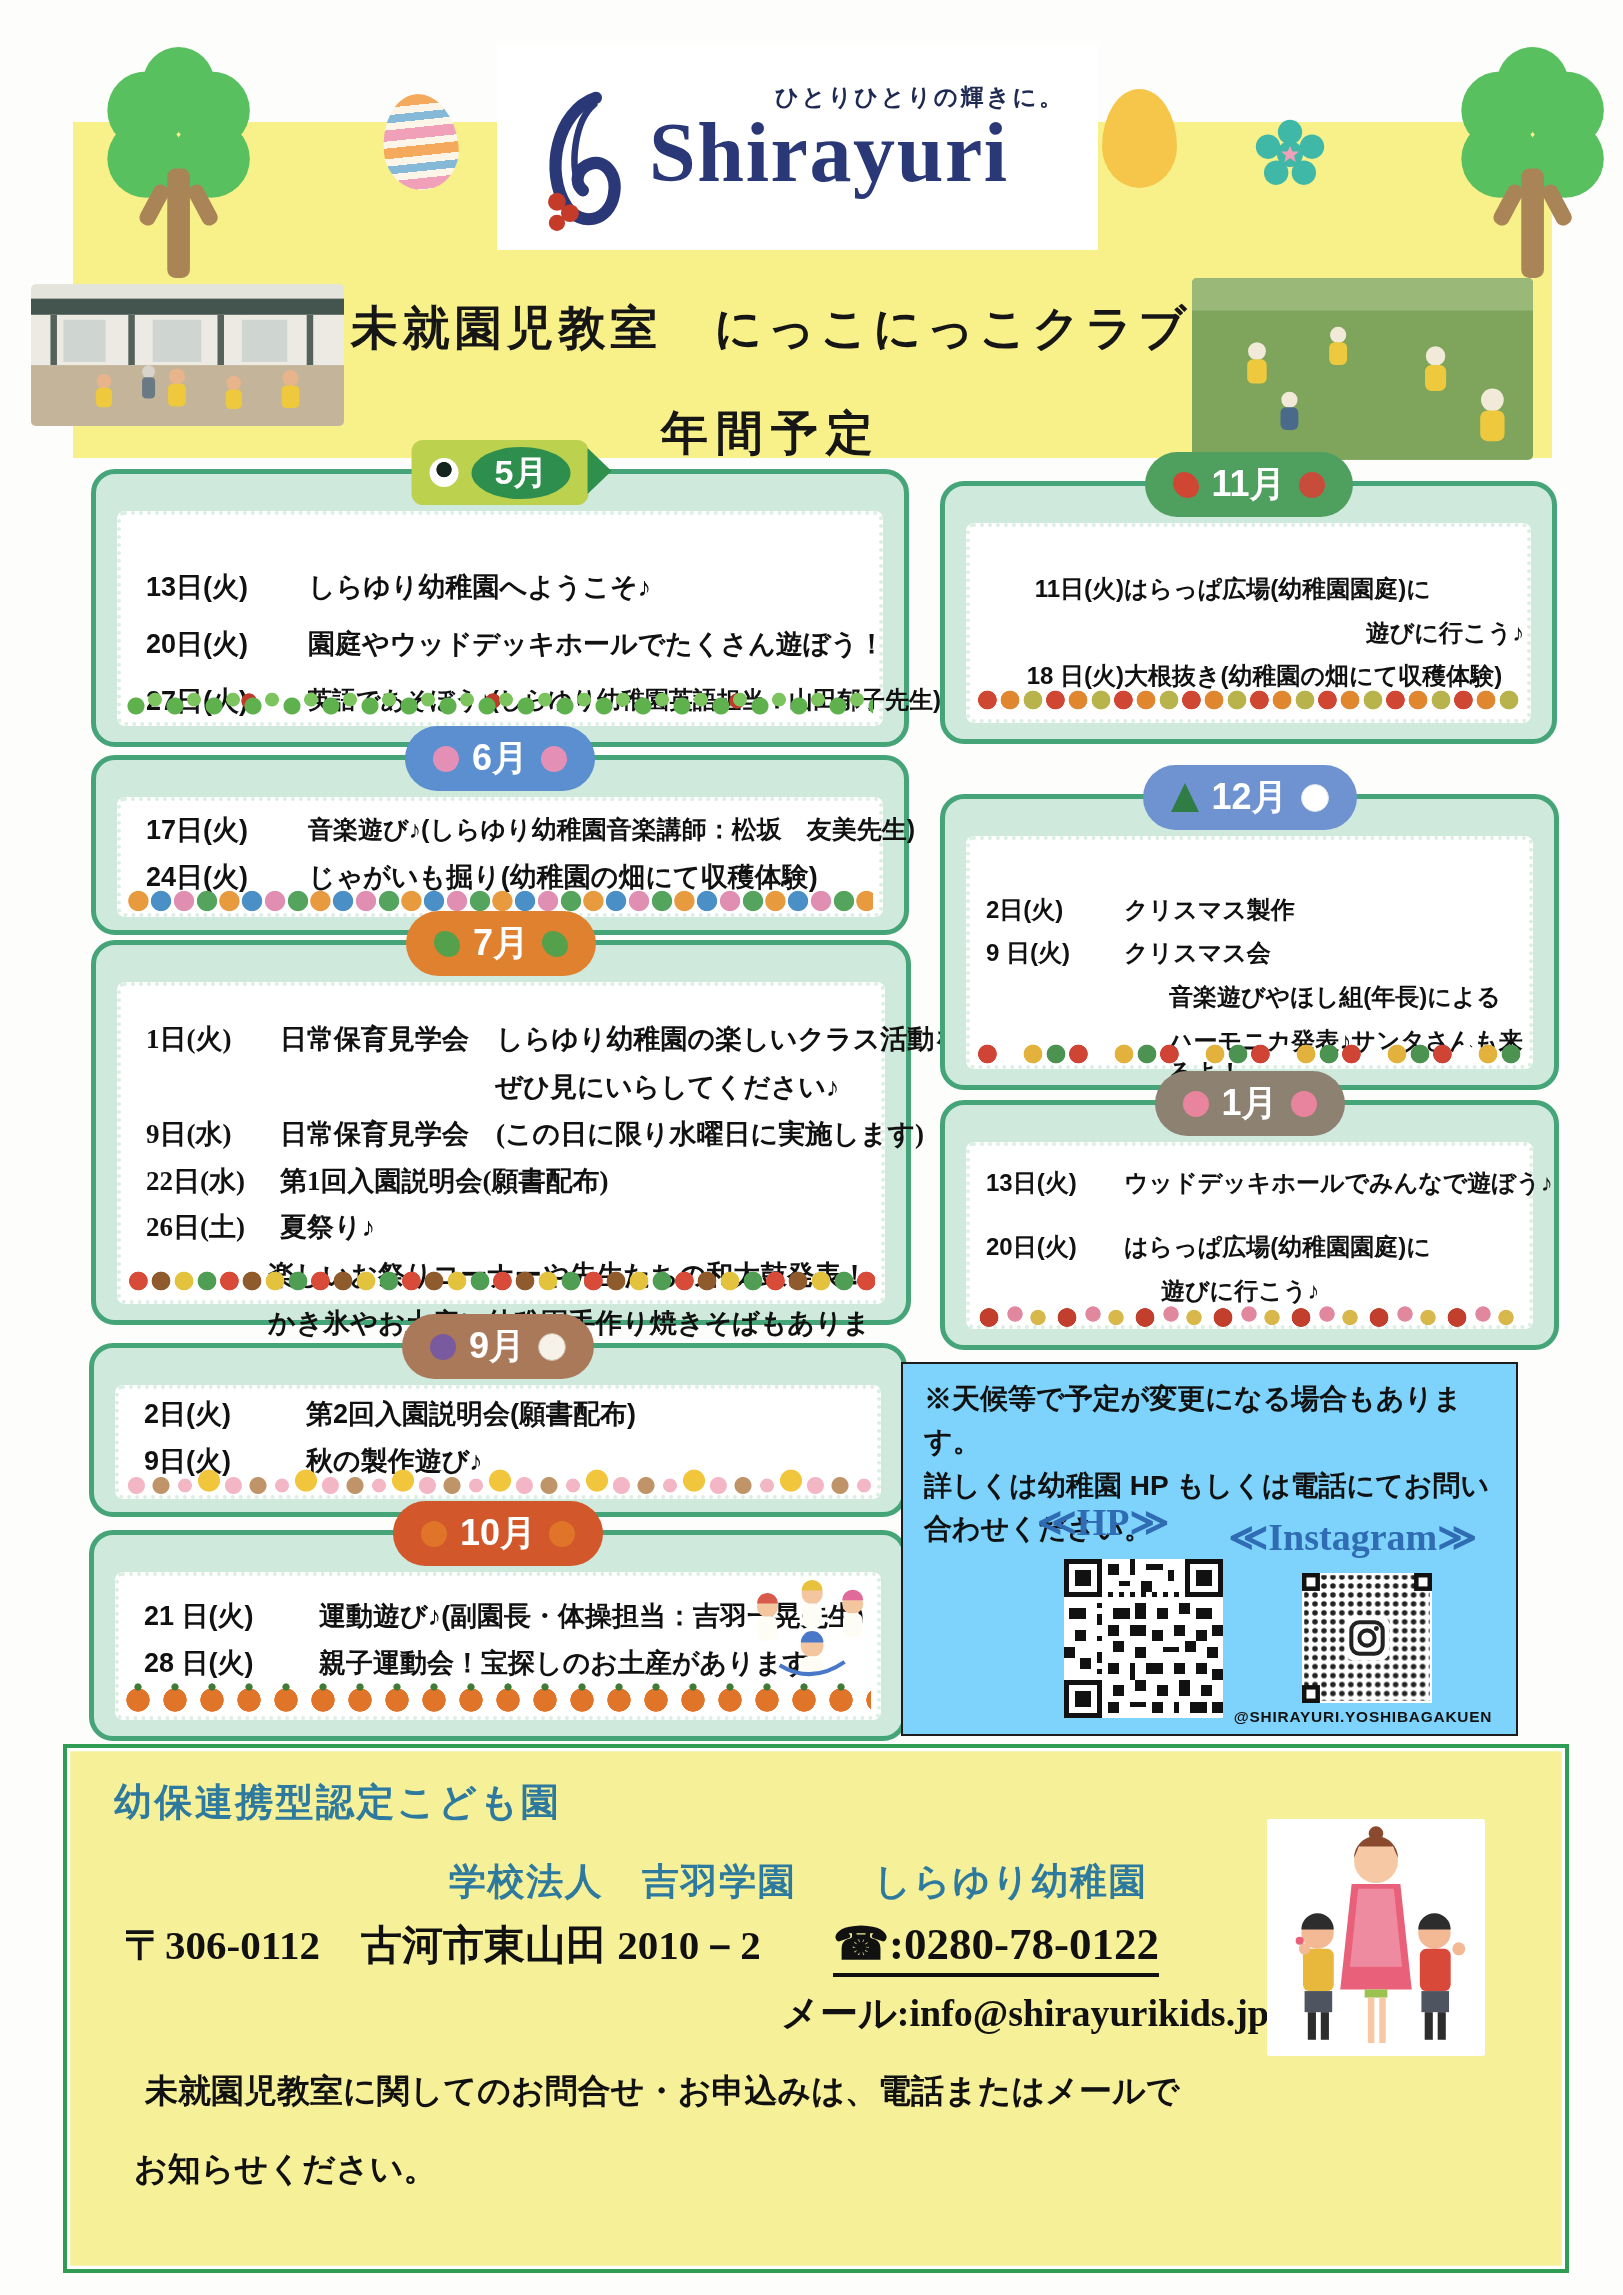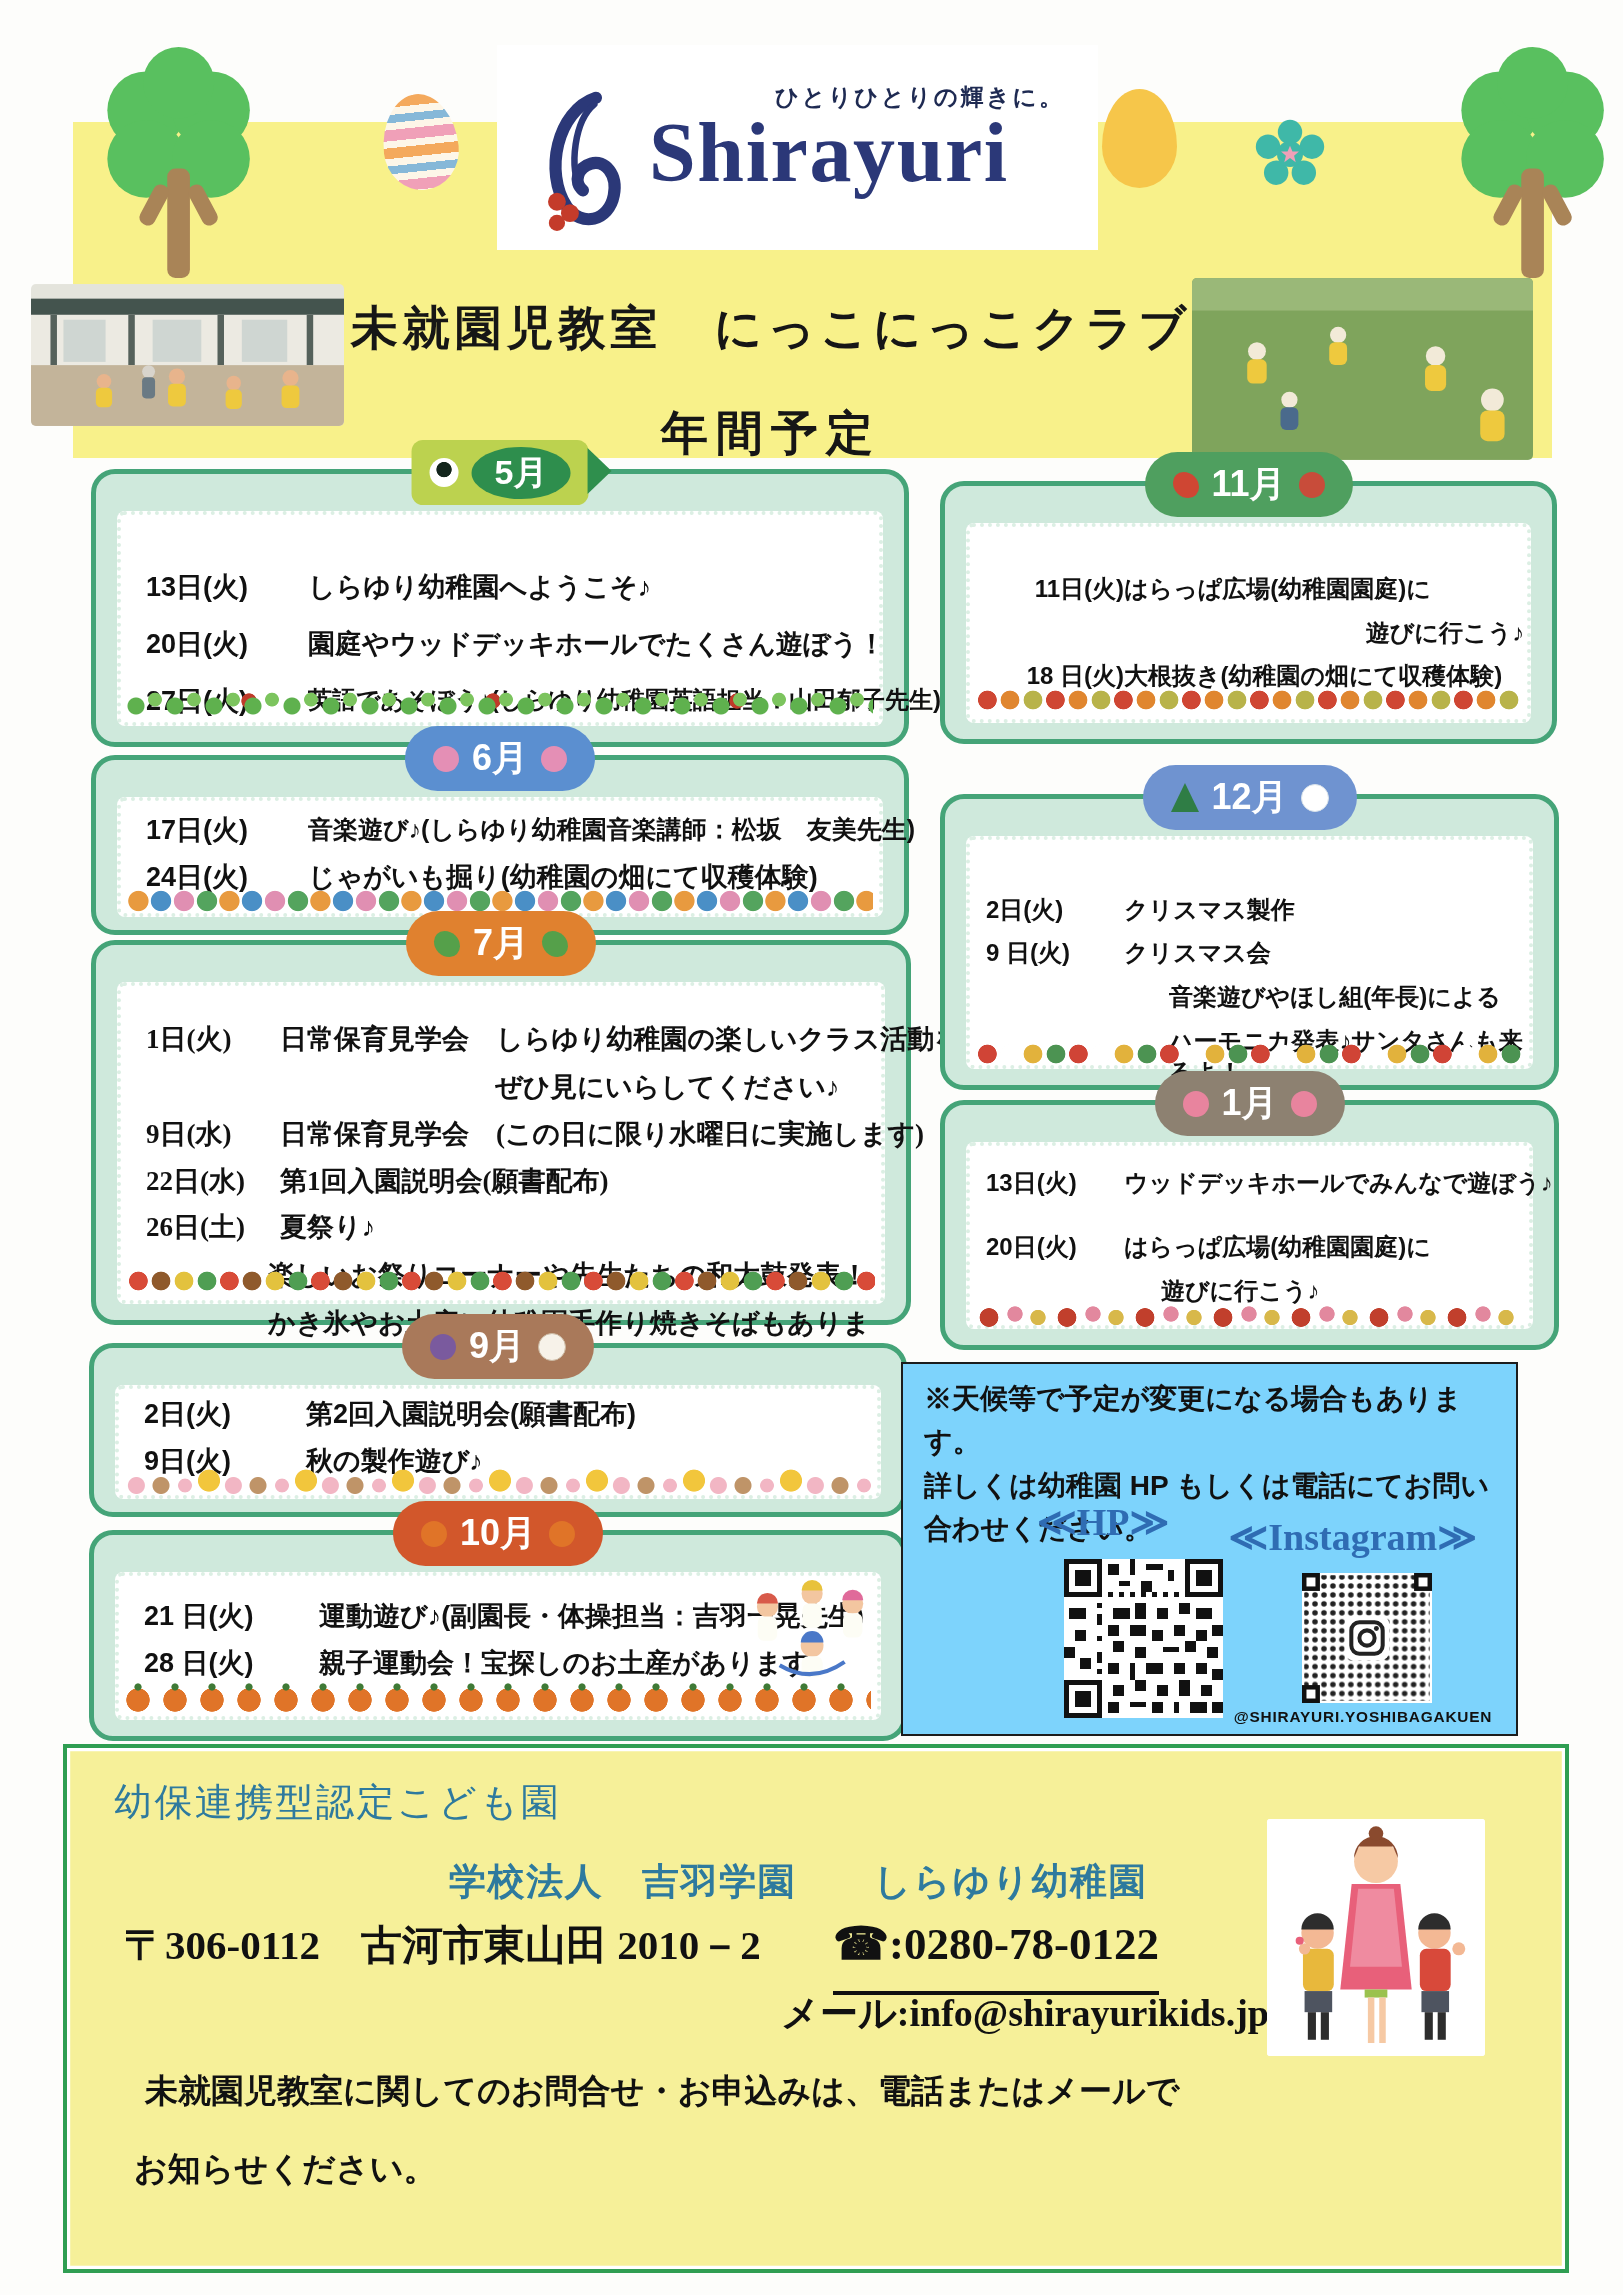--- a/index.html
+++ b/index.html
@@ -118,25 +118,25 @@
   .insta-label{position:absolute;right:39px;top:151px;font-family:"Liberation Serif",serif;font-size:38px;
             font-weight:600;color:#2f6cb3;}
   .qr-hp{position:absolute;left:161px;top:195px;width:159px;height:159px;}
   .qr-insta{position:absolute;right:84px;top:209px;width:130px;height:130px;}
   .insta-handle{position:absolute;right:23px;top:344px;width:260px;text-align:center;
             font-size:15.4px;font-weight:bold;letter-spacing:0.8px;color:#111;}
 
   
   .footer-box{position:absolute;left:63px;top:1744px;width:1498px;height:521px;background:#f6f099;
       border:4.9px solid #2f9e52;box-shadow:inset 0 0 0 3.2px #ffffff;z-index:2;}
-  .f-type{position:absolute;left:47px;top:29px;font-size:38px;font-weight:normal;color:#2e7a9e;letter-spacing:2.4px;}
+  .f-type{position:absolute;left:47px;top:29px;font-size:38px;font-weight:bold;color:#2e7a9e;letter-spacing:2.4px;}
   .f-org{position:absolute;left:382px;top:109px;font-size:37px;font-weight:bold;color:#2e7a9e;letter-spacing:1.6px;}
   .f-addr-row{position:absolute;left:57px;top:169px;font-family:"Liberation Serif",serif;color:#111;}
   .f-addr{font-size:41px;font-weight:600;}
-  .f-tel{font-size:45px;font-weight:bold;margin-left:69px;border-bottom:4px solid #111;padding-bottom:22px;}
+  .f-tel{font-size:45px;font-weight:bold;margin-left:69px;border-bottom:4px solid #111;padding-bottom:4px;}
   .f-mail{position:absolute;left:714px;top:240px;font-family:"Liberation Serif",serif;font-size:38px;font-weight:bold;color:#111;}
   .f-note1{position:absolute;left:78px;top:321px;font-family:"Liberation Serif",serif;font-size:33px;font-weight:600;color:#111;}
   .f-note2{position:absolute;left:67px;top:399px;font-family:"Liberation Serif",serif;font-size:33px;font-weight:600;color:#111;}
   .f-illust{position:absolute;right:80px;top:71px;width:218px;height:237px;background:#ffffff;border-radius:3.2px;}
 </style>
 </head>
 <body>
 
 <div id="page">
 

